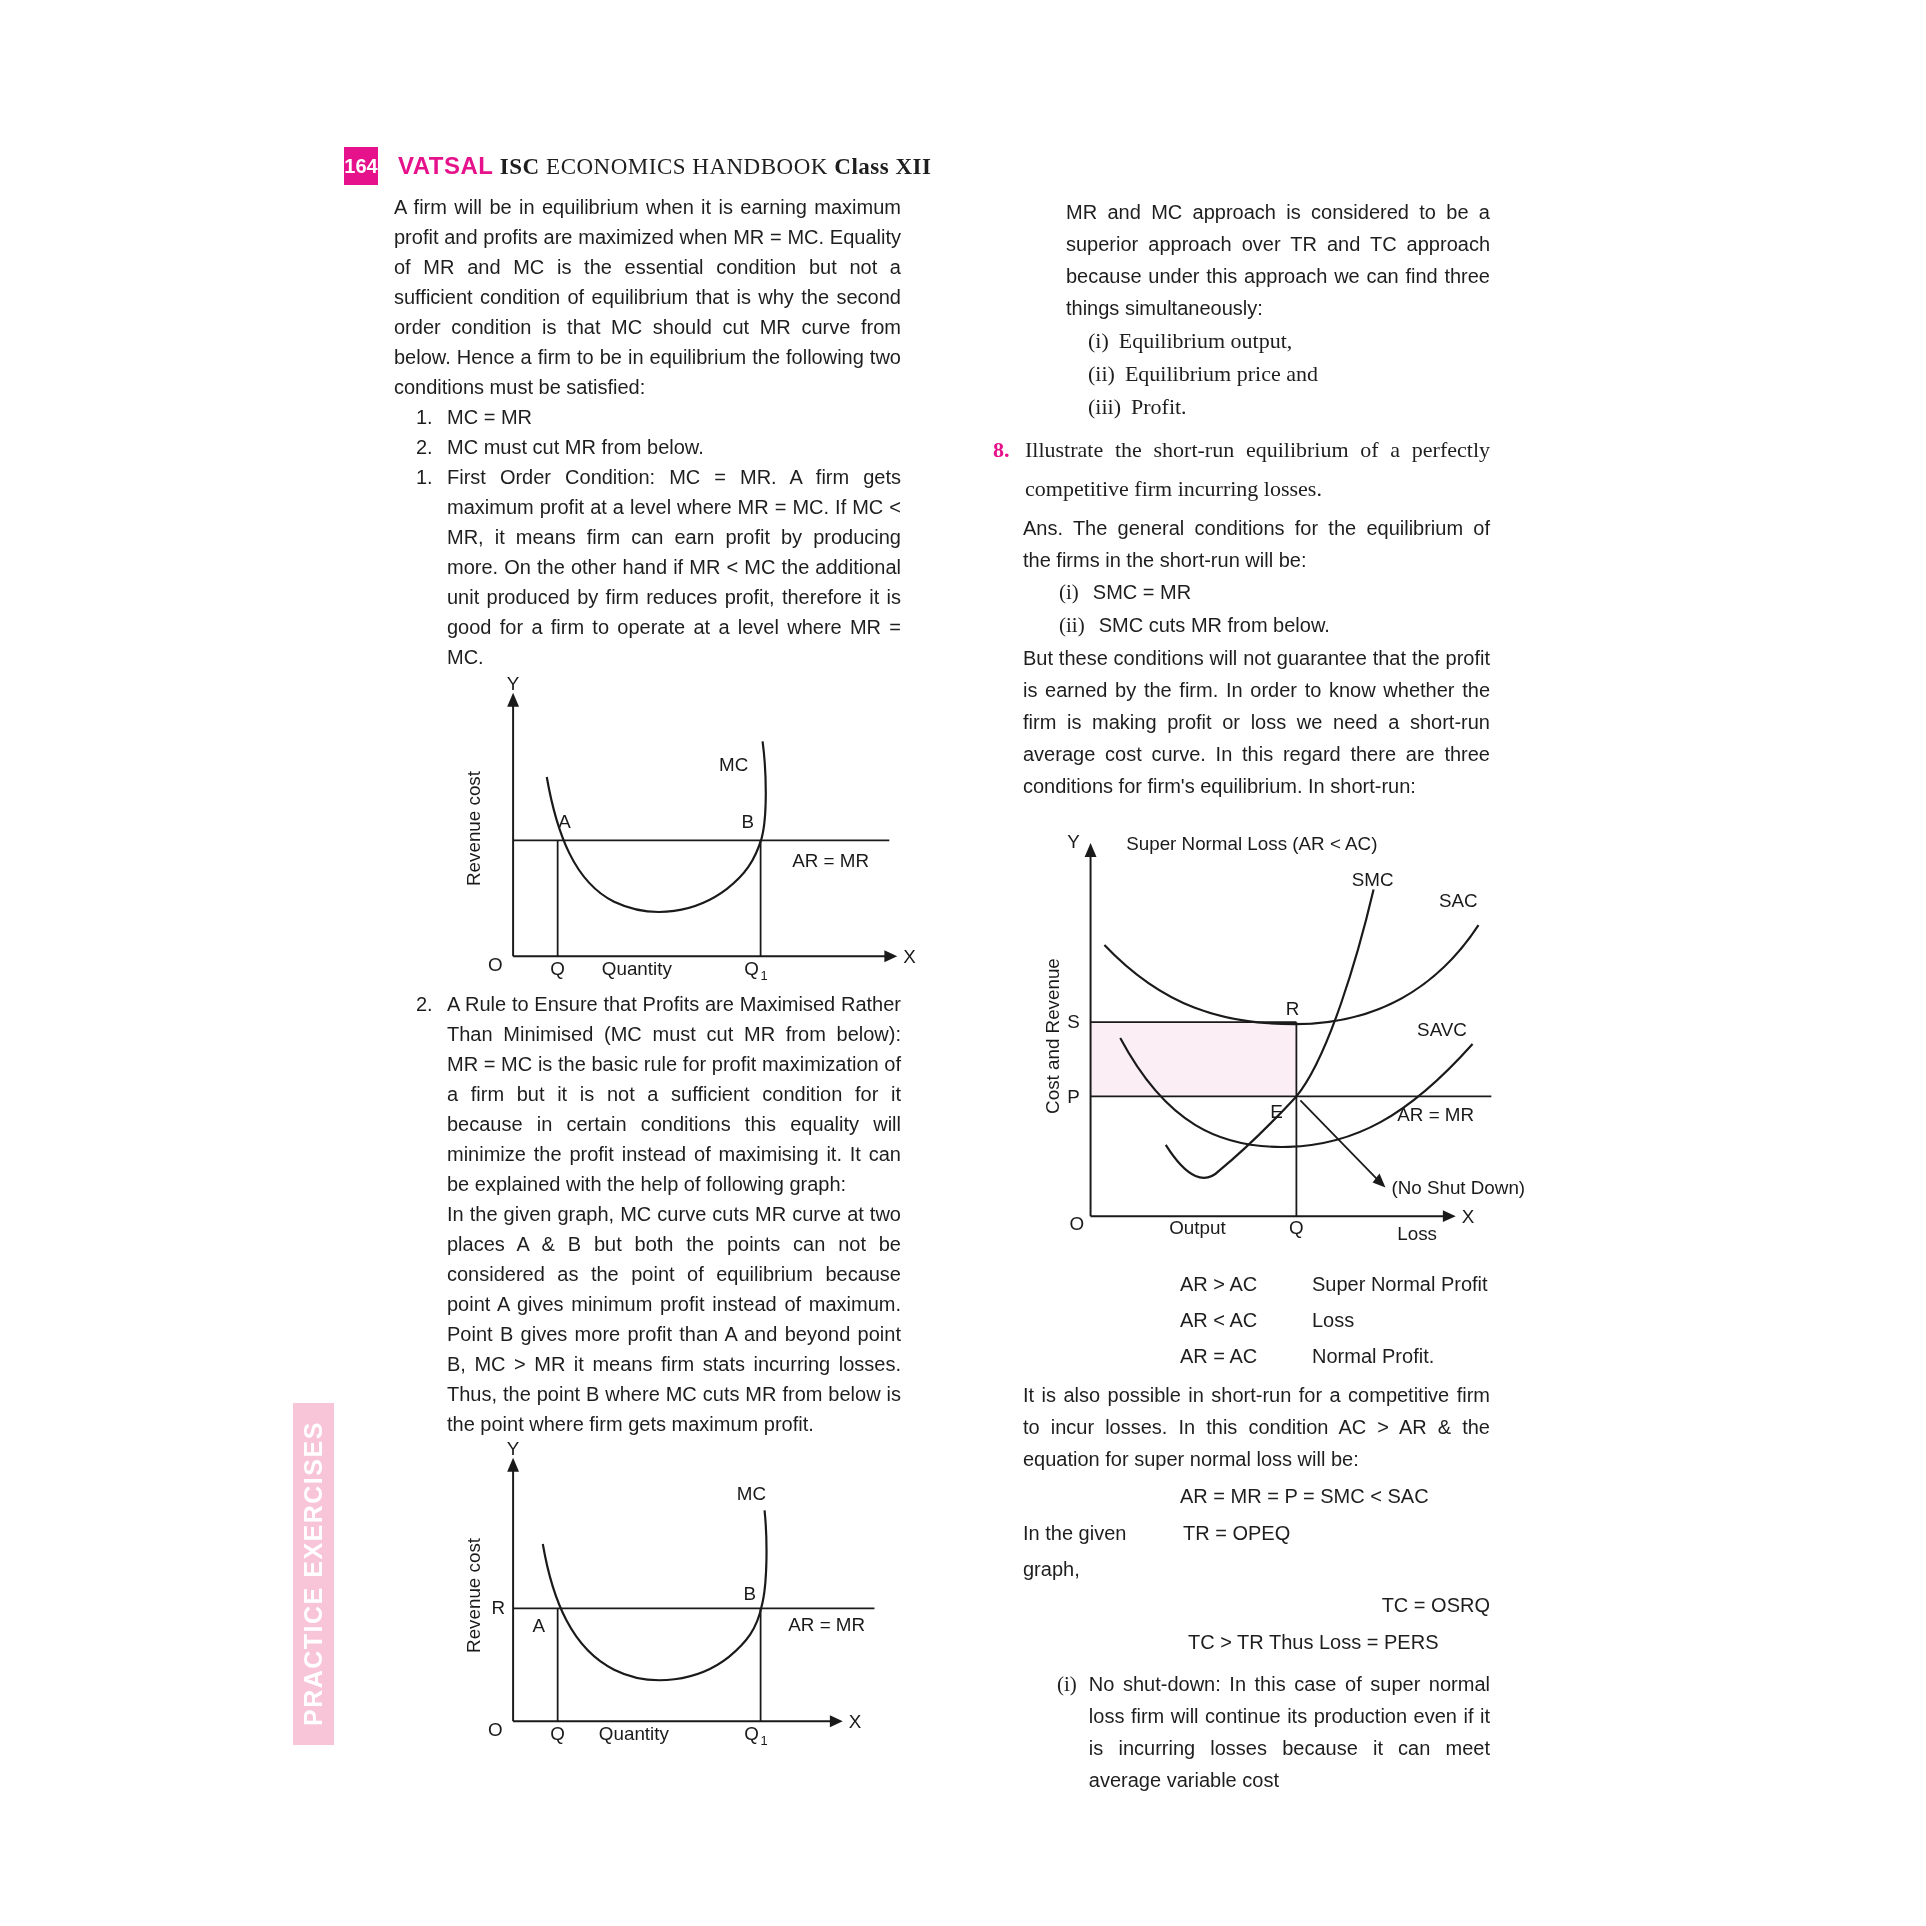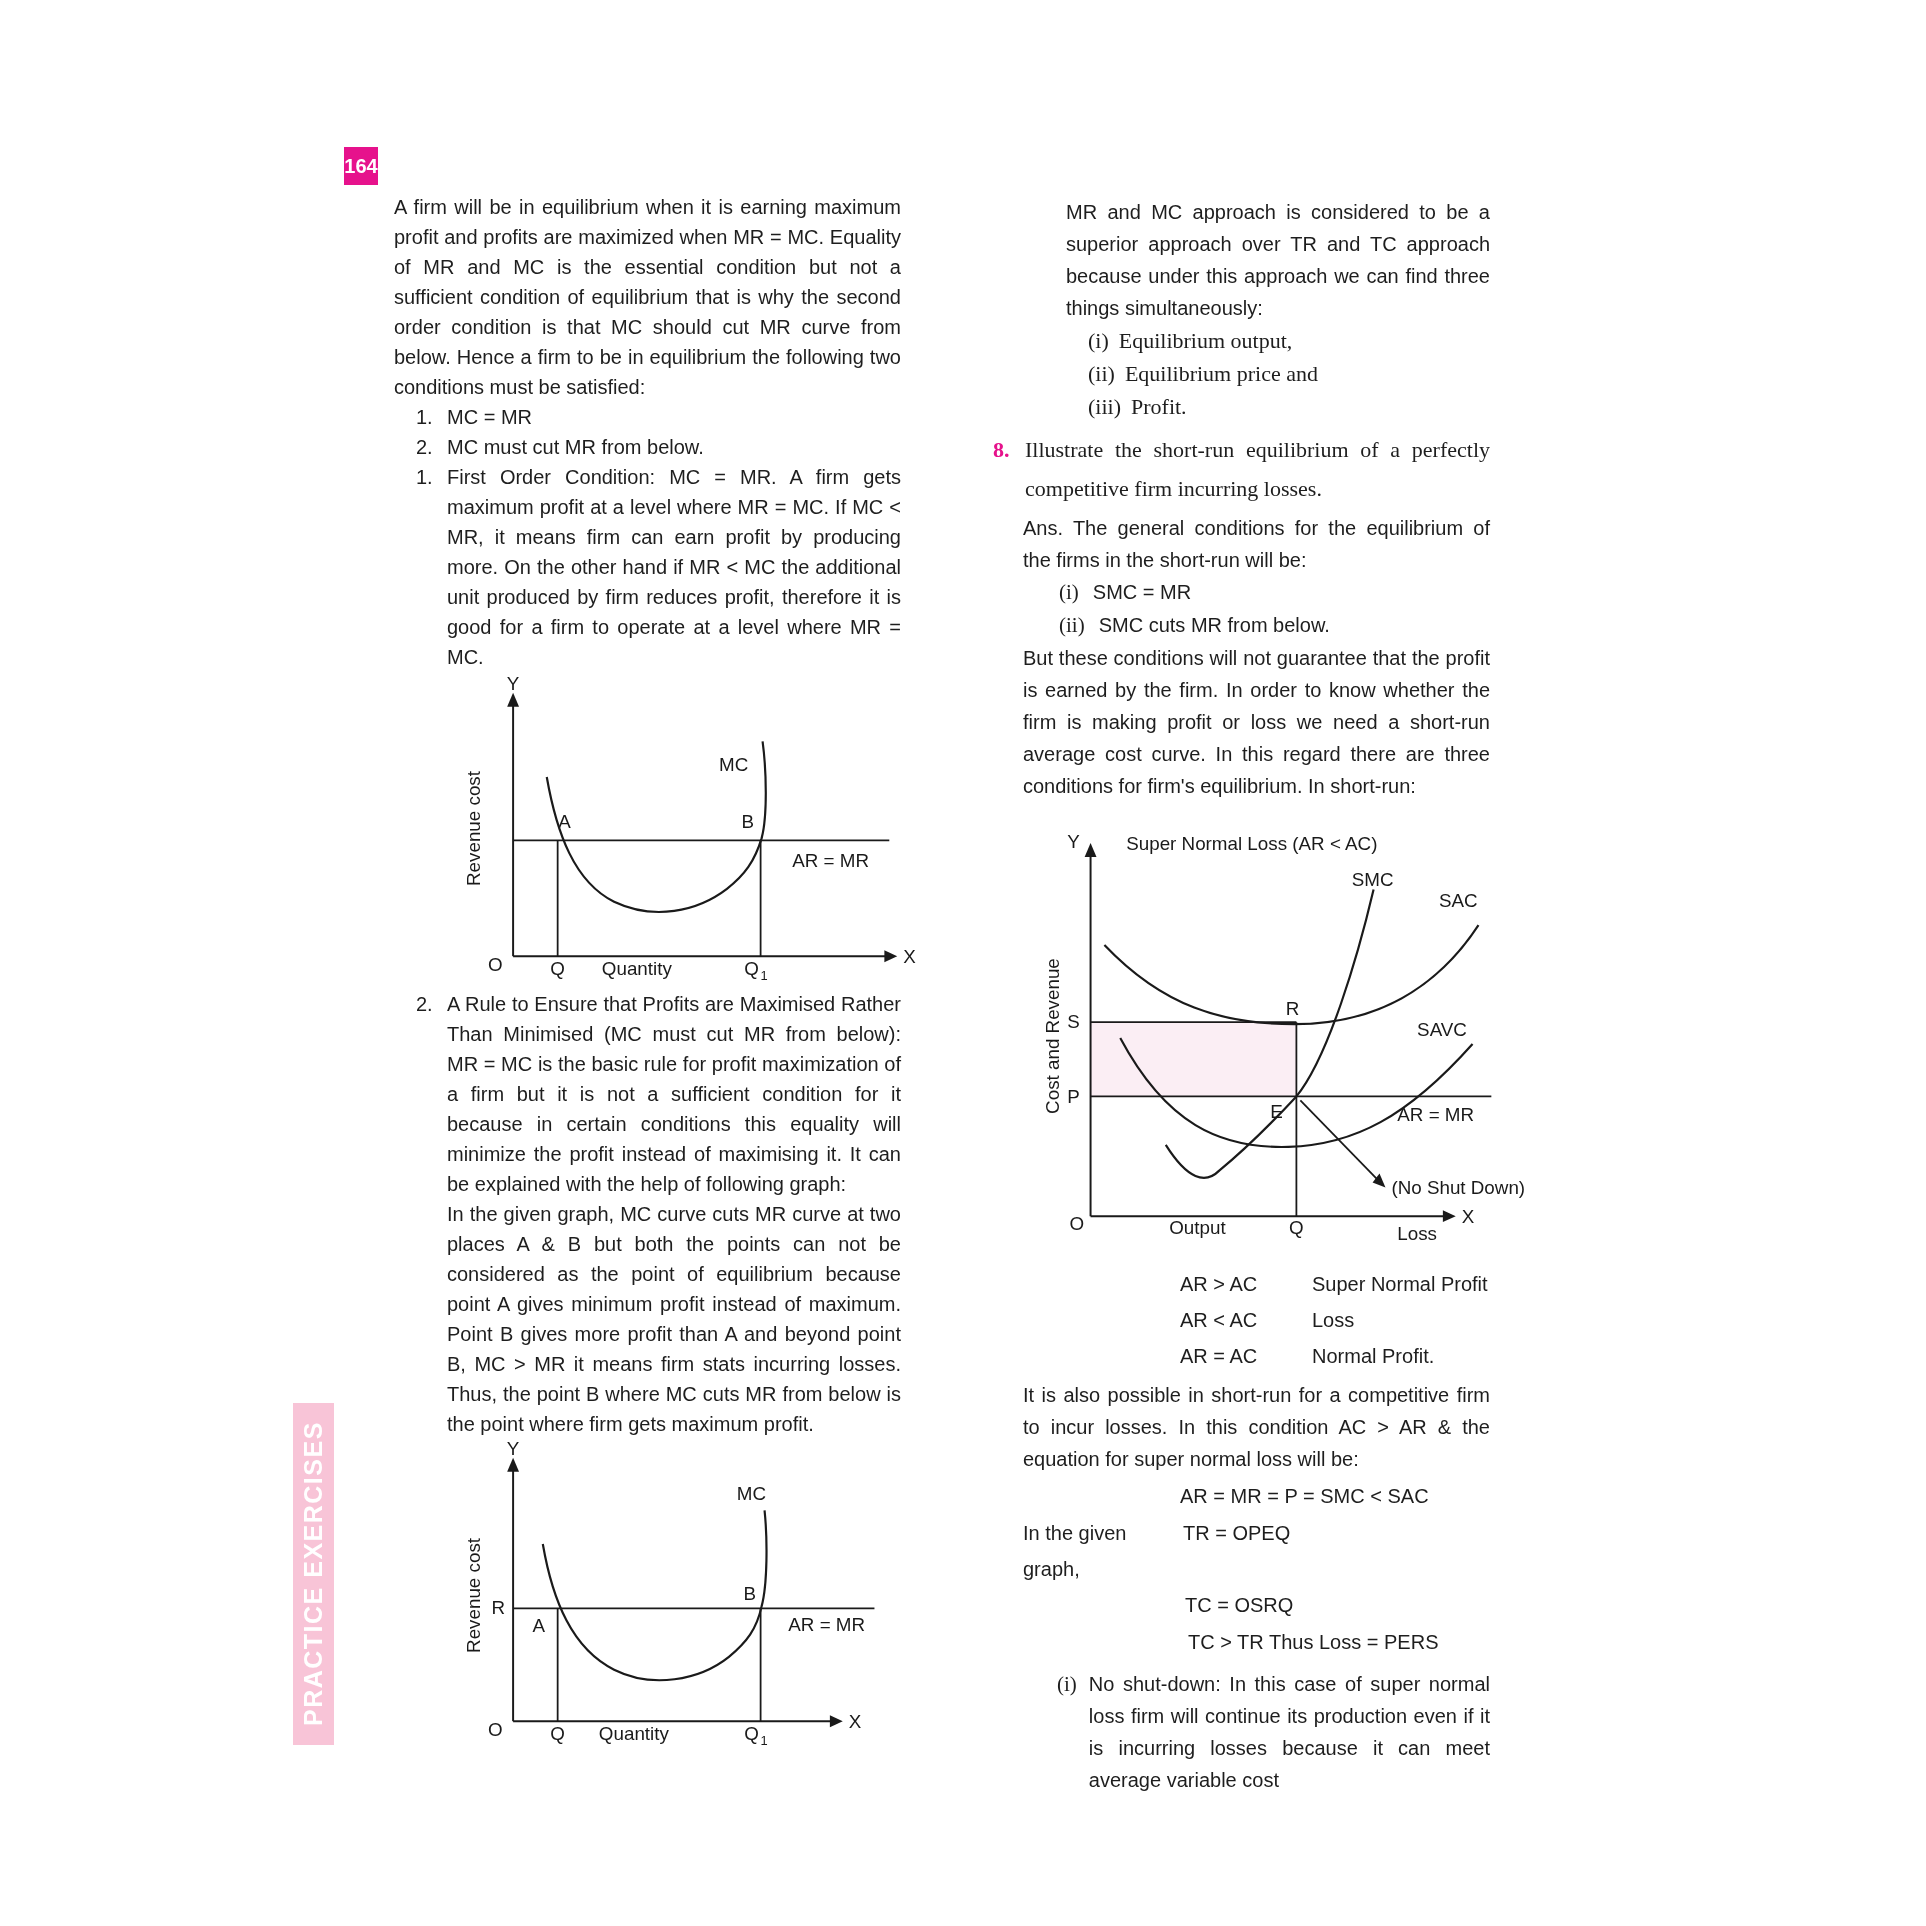--- a/index.html
+++ b/index.html
@@ -55,21 +55,21 @@
   .scond .mark { flex:0 0 30px; margin-left:44px; text-align:right;
     font-family:"Liberation Serif", serif; font-size:21px; }
   .scond .txt { margin-left:14px;text-align:right; }
   .ind30 { margin-left:30px; }
   .rule-row { display:flex; margin-left:187px; line-height:36px; text-align:left; }
   .rule-row .cond { flex:0 0 132px; }
   .rules { margin-top:14px; }
   .equation { margin-left:187px; line-height:37px; margin-top:3px; text-align:left; }
   .note-row { display:flex; line-height:36px; text-align:left; }
   .note-row .lbl { flex:0 0 160px; margin-left:30px; }
-  .eq2 { margin-left:192px; line-height:36px; text-align:left; }
+  .eq2 { margin-left:192px; line-height:36px; text-align:right; }
   .eq3 { margin-left:195px; line-height:38px; text-align:left; }
   .p4 { margin-left:30px; margin-top:5px; }
   .shut { margin-top:7px; line-height:32px; }
   .shut .mark { flex:0 0 20px; margin-left:42px; text-align:right;
     font-family:"Liberation Serif", serif; font-size:21px; }
   .shut .txt { margin-left:12px; flex:1; text-align:justify; }
 
   
   svg { display:block; overflow:visible; }
   svg text { font-family:"Liberation Sans", sans-serif; font-size:19px; fill:#1a1a1a; }
@@ -77,20 +77,29 @@
   svg .cv { stroke:#1a1a1a; stroke-width:2.2; fill:none; }
   svg .thin { stroke:#1a1a1a; stroke-width:1.8; fill:none; }
   svg .ah { fill:#1a1a1a; stroke:none; }
   svg .sub { font-size:13px; }
 </style>
 </head>
 <body>
 
 <div class="header">
   <div class="page-badge">164</div>
+  <div class="title-row">
+    <span class="brand">VATSAL</span>
+    <span> </span>
+    <span class="t-serif-b">ISC</span>
+    <span> </span>
+    <span class="t-serif">ECONOMICS HANDBOOK</span>
+    <span> </span>
+    <span class="t-serif-b">Class XII</span>
+  </div>
 </div>
 
 <div class="banner">PRACTICE EXERCISES</div>
 
 <div class="col-left">
   <p>A firm will be in equilibrium when it is earning maximum profit and profits are maximized when MR = MC. Equality of MR and MC is the essential condition but not a sufficient condition of equilibrium that is why the second order condition is that MC should cut MR curve from below. Hence a firm to be in equilibrium the following two conditions must be satisfied:</p>
 
   <div class="numrow">
     <span class="mark">1.</span>
     <span>MC = MR</span>

